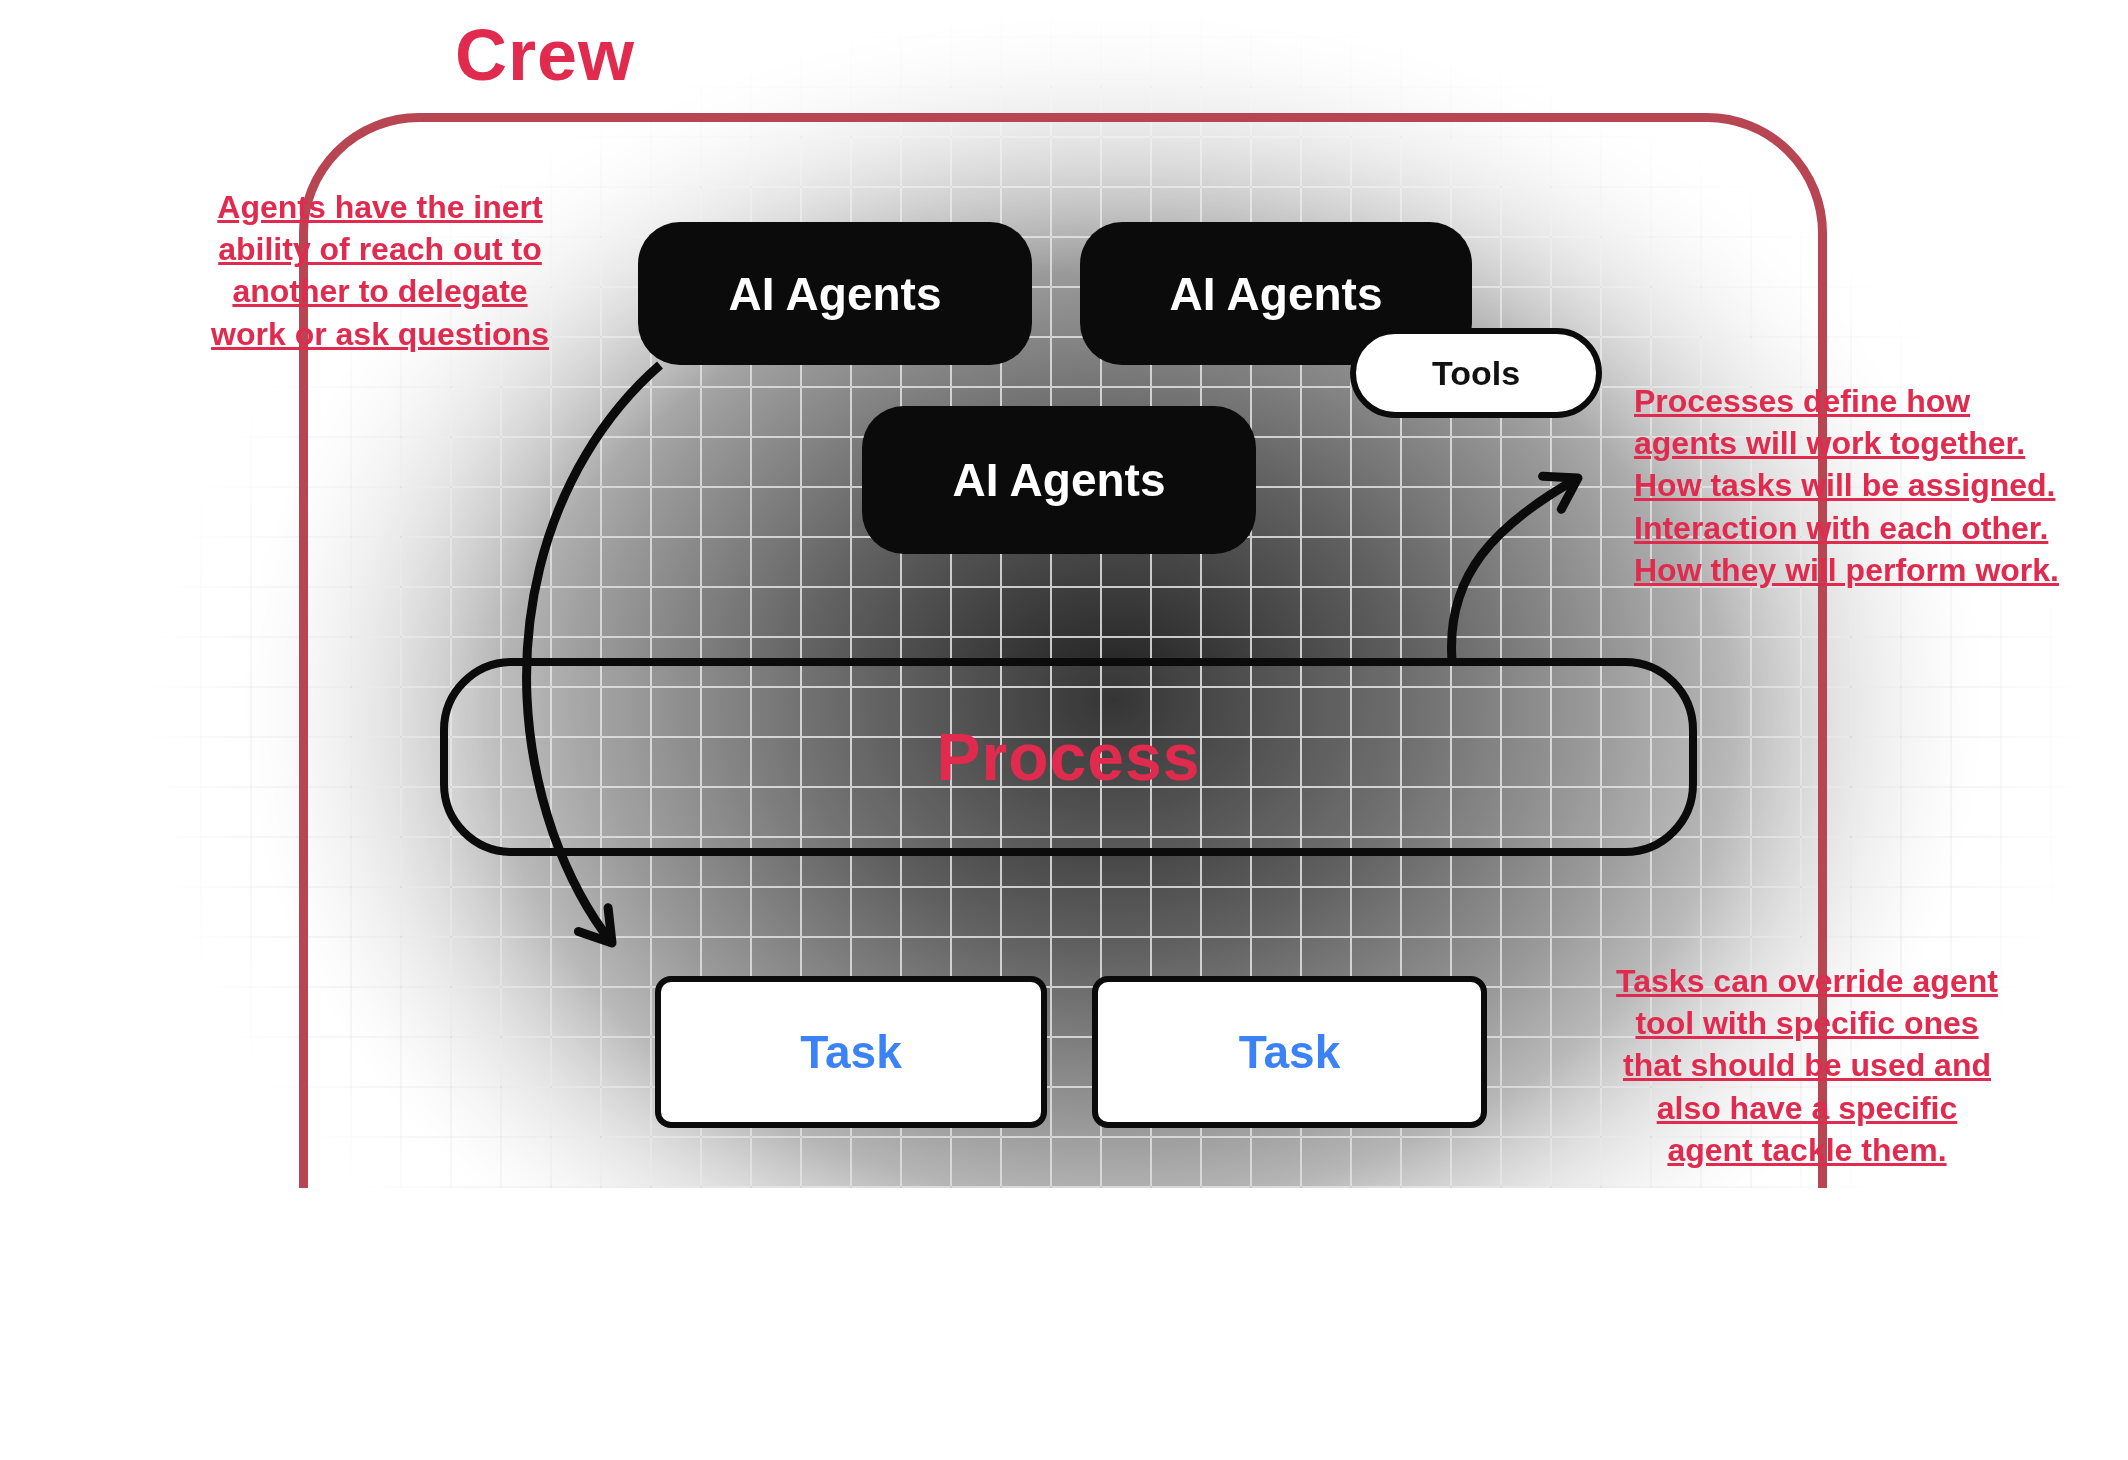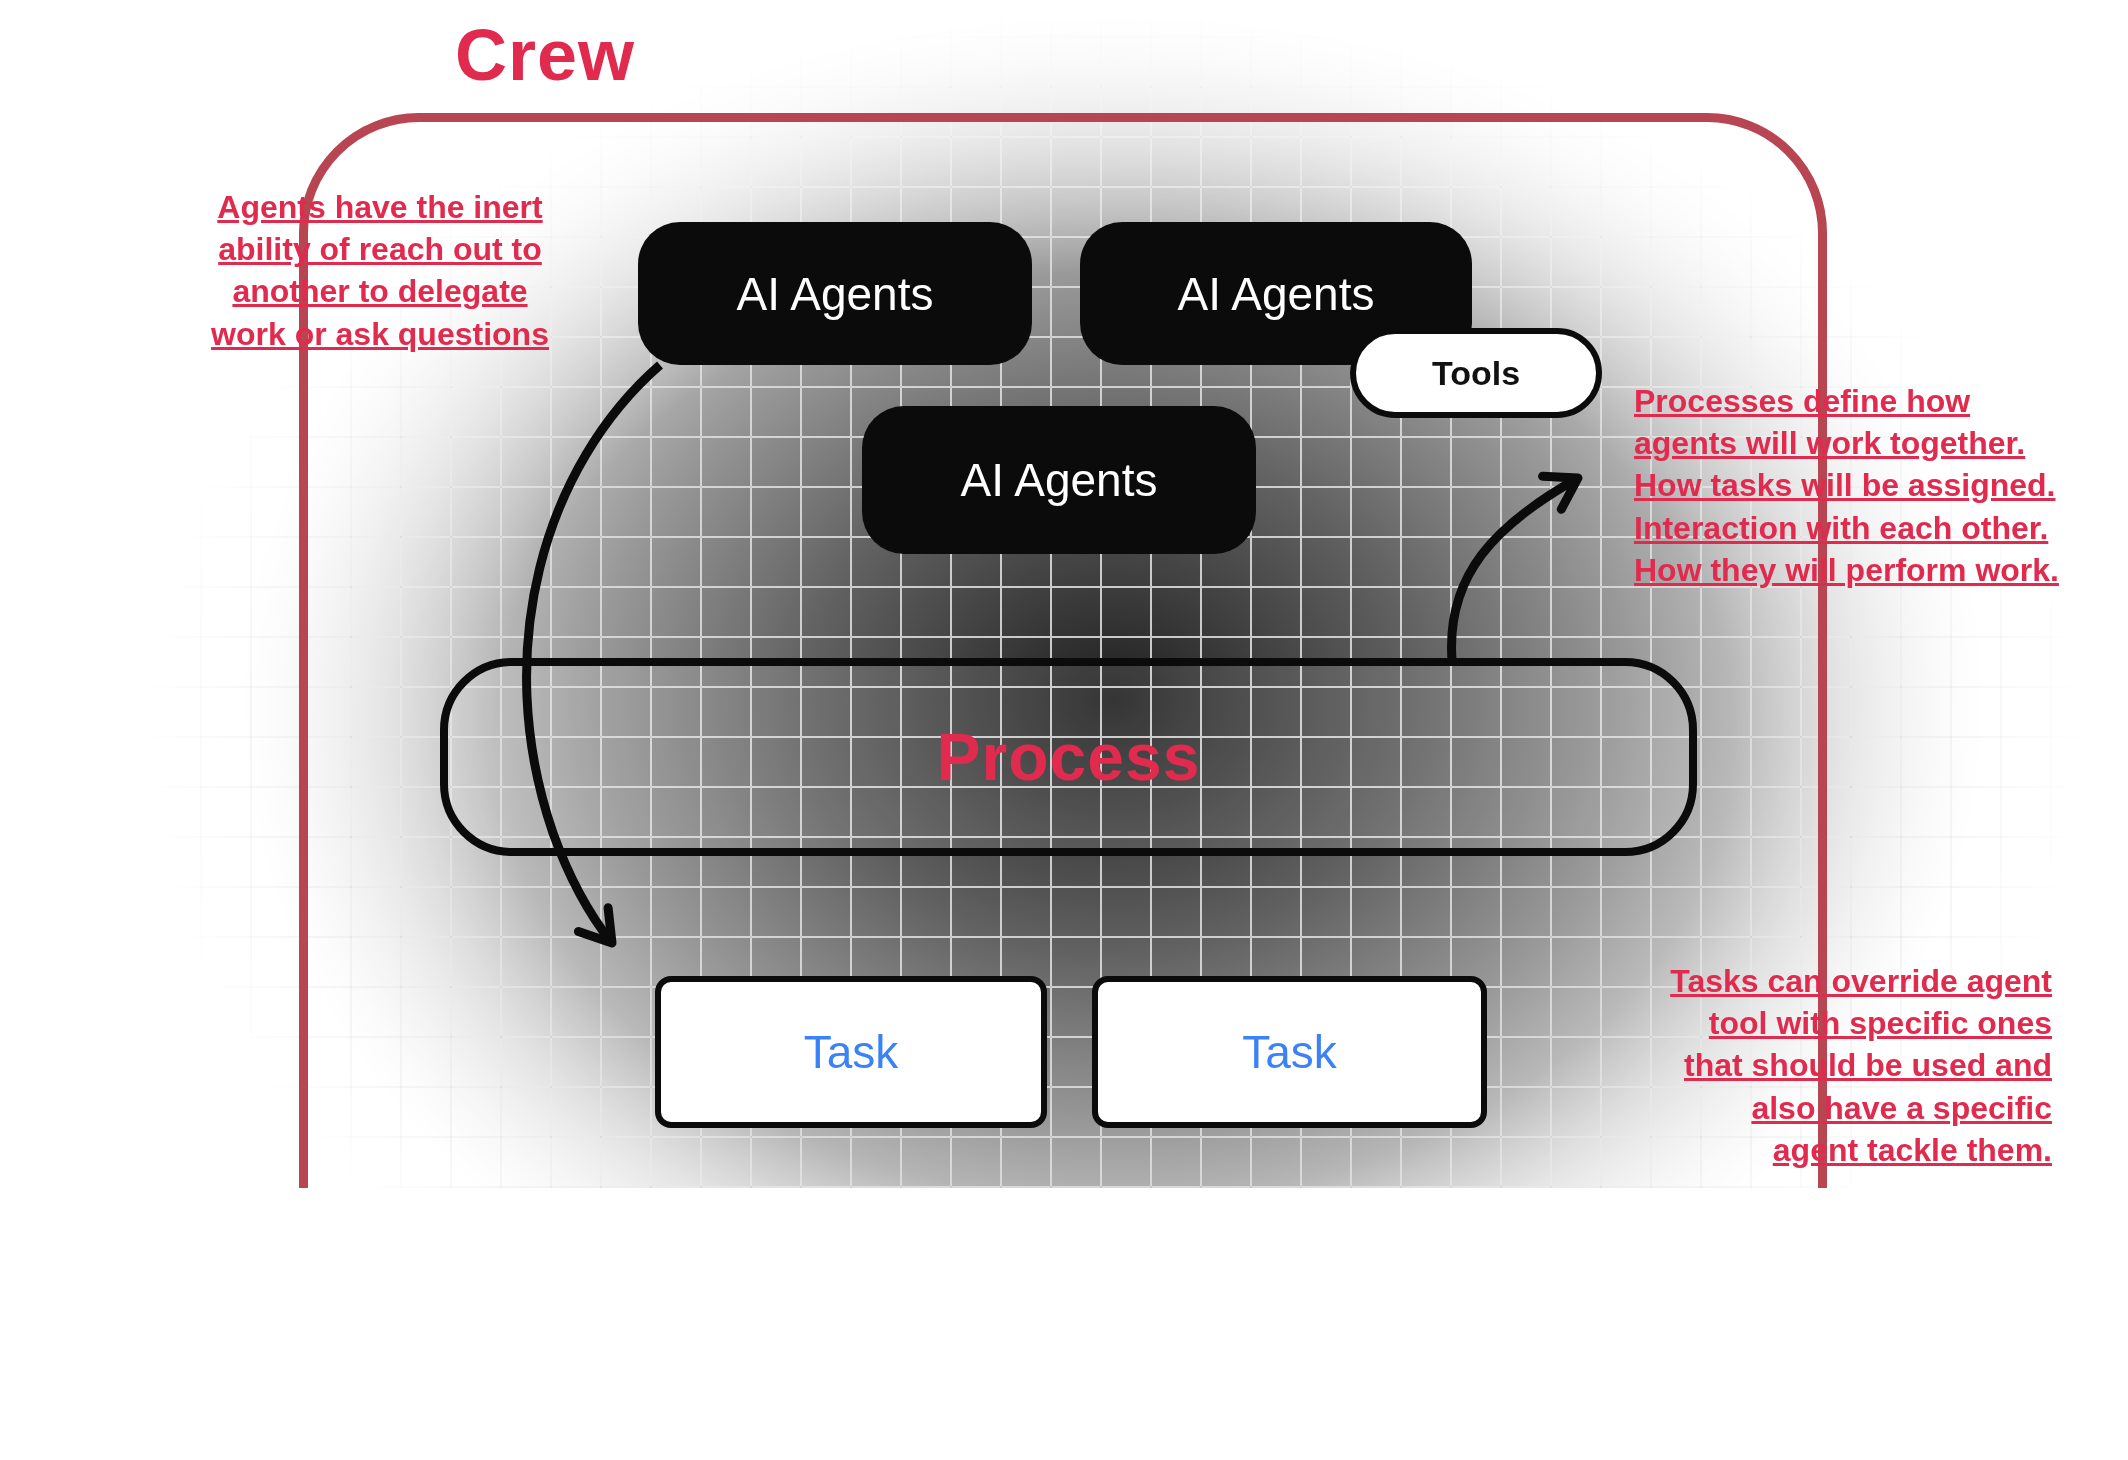--- a/index.html
+++ b/index.html
@@ -30,42 +30,42 @@
     border:9px solid var(--border,#b74652);border-radius:120px;z-index:1;
   }
   .crew-title{
     position:absolute;left:455px;top:14px;font-size:72px;font-weight:800;
     color:var(--brand,#e02a4e);z-index:6;letter-spacing:1px;
   }
 
   .overlay{position:absolute;left:0;top:0;z-index:5;pointer-events:none;}
 
   .node{position:absolute;display:flex;align-items:center;justify-content:center;
-        font-weight:400;z-index:3;text-align:center;}
+        font-weight:700;z-index:3;text-align:center;}
   .node-black{background:var(--node,#0b0b0b);color:#ffffff;border-radius:42px;font-size:46px;}
   .agent-1{left:638px;top:222px;width:394px;height:143px;}
   .agent-2{left:1080px;top:222px;width:392px;height:143px;}
   .agent-3{left:862px;top:406px;width:394px;height:148px;}
   .tools{left:1350px;top:328px;width:252px;height:90px;background:#fff;
          border:6px solid var(--node,#0b0b0b);border-radius:45px;font-size:34px;
          font-weight:700;color:#111;z-index:4;}
   .process{left:440px;top:658px;width:1257px;height:198px;
            border:8px solid var(--node,#0b0b0b);border-radius:72px;
            background:rgba(255,255,255,0.10);color:var(--brand,#e02a4e);
            font-size:66px;font-weight:800;z-index:2;letter-spacing:1px;}
   .node-white{background:#ffffff;border:6px solid var(--node,#0b0b0b);
               border-radius:16px;color:#3b82f6;font-size:46px;}
   .task-1{left:655px;top:976px;width:392px;height:152px;}
   .task-2{left:1092px;top:976px;width:395px;height:152px;}
 
   .annotation{position:absolute;color:var(--brand,#e02a4e);font-weight:700;
               font-size:32px;line-height:1.32;z-index:6;text-decoration:underline;}
   .ann-left{left:160px;top:186px;width:440px;text-align:center;}
   .ann-right-top{left:1634px;top:380px;width:520px;text-align:left;}
-  .ann-right-bottom{left:1562px;top:960px;width:490px;text-align:right;}
+  .ann-right-bottom{left:1562px;top:960px;width:490px;text-align:center;}
 
   .outcome{position:absolute;left:878px;top:1346px;font-size:70px;font-weight:800;
            color:var(--brand,#e02a4e);z-index:6;letter-spacing:1px;}
 </style>
 </head>
 <body>
 
 <div class="stage">
 
   <div class="grid-bg"></div>

